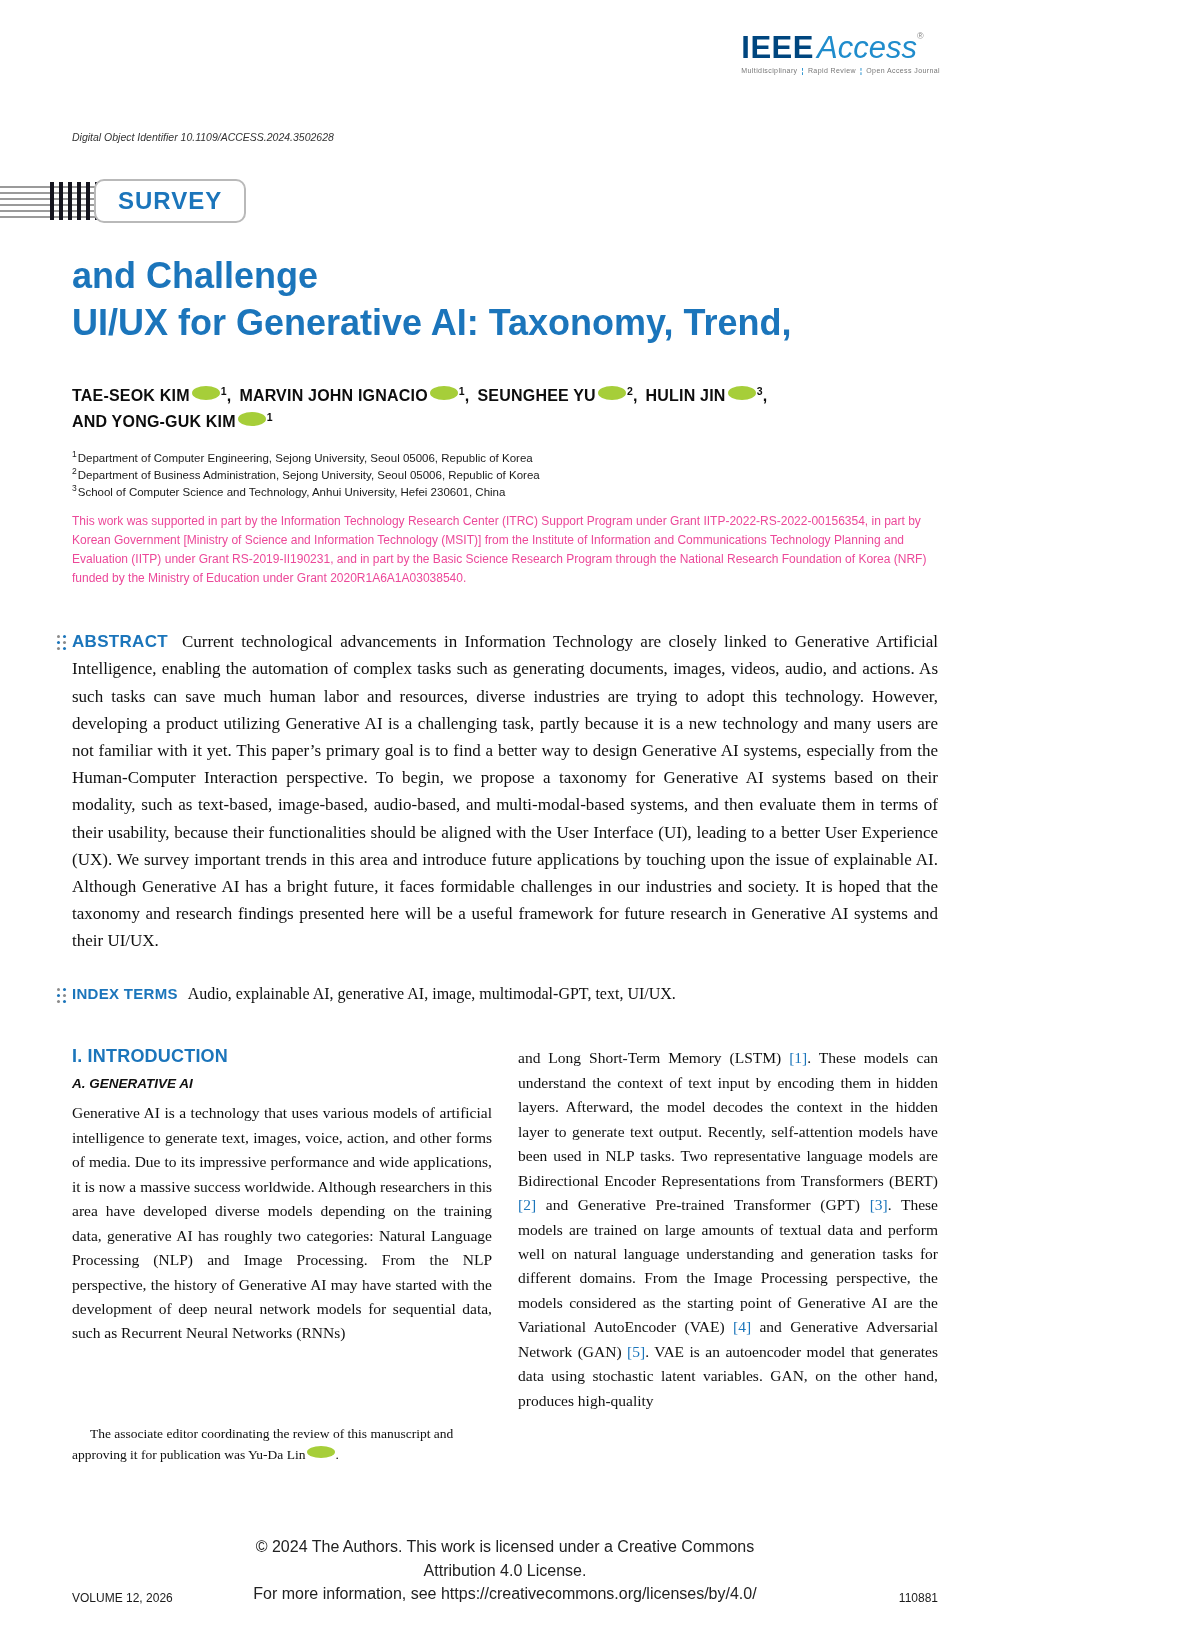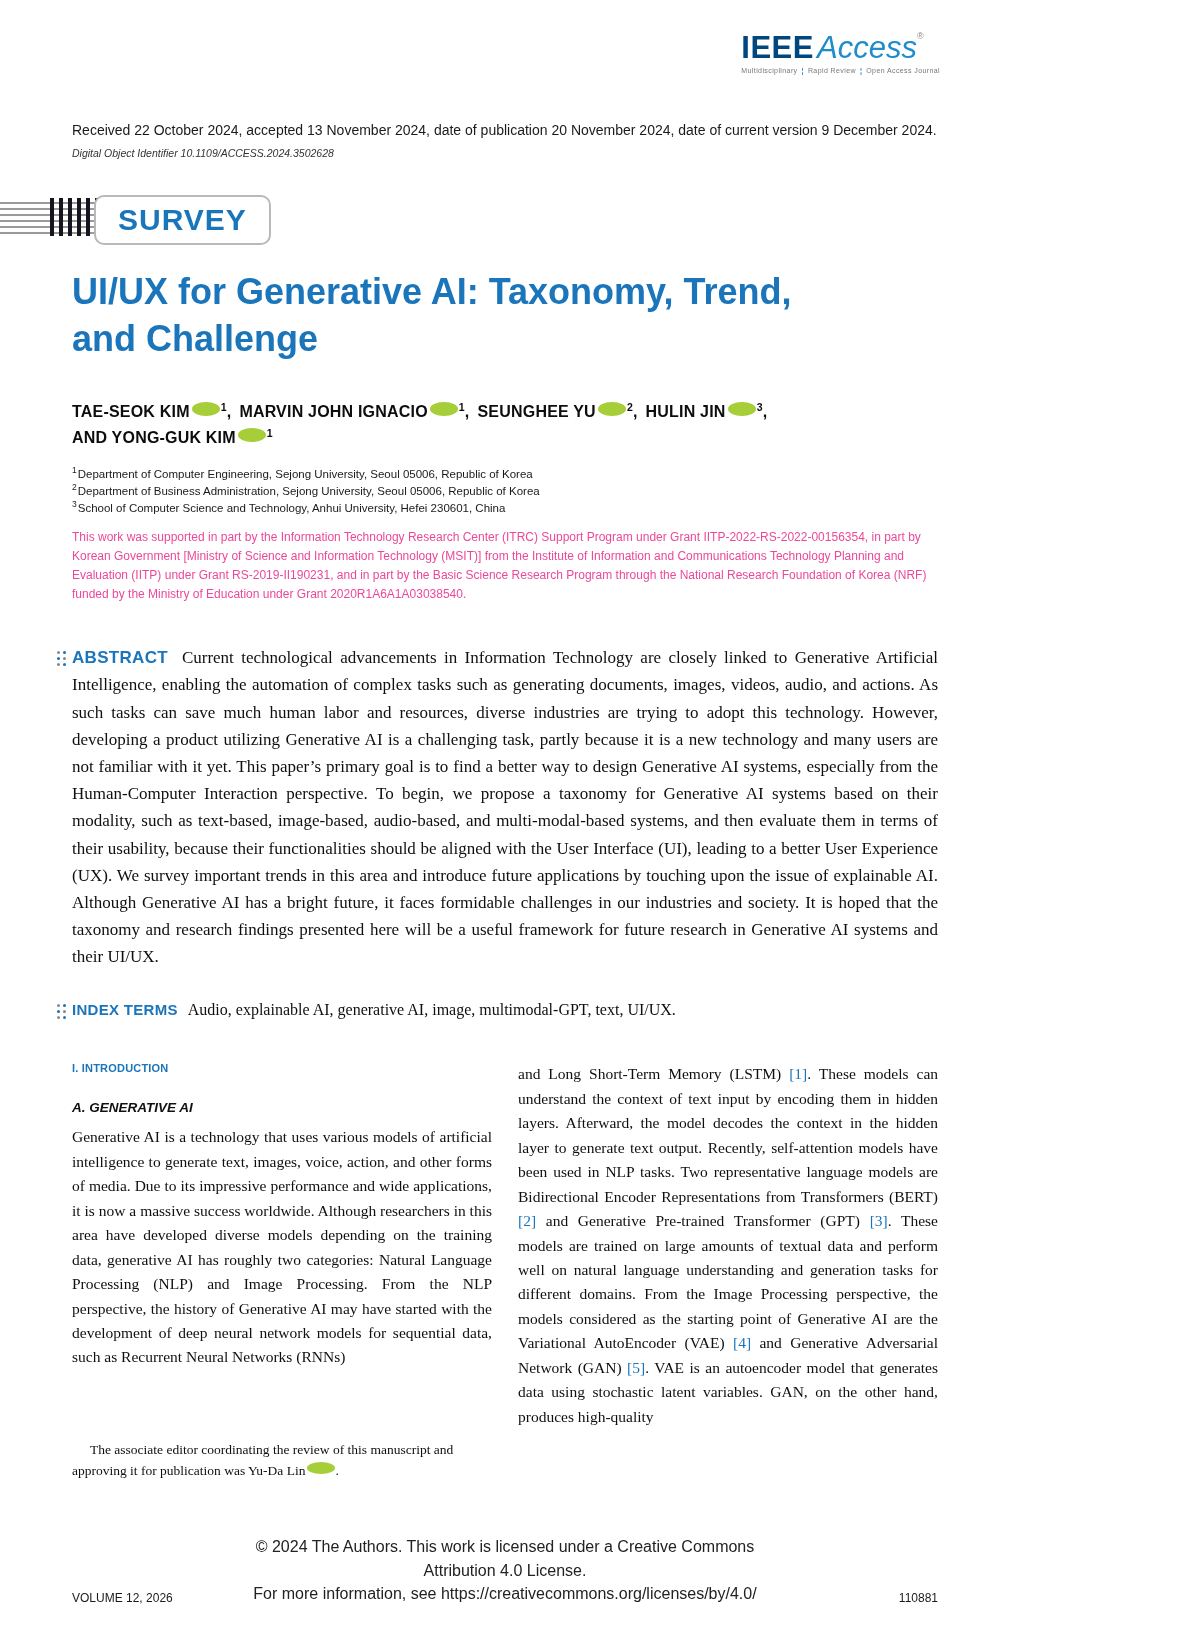--- a/index.html
+++ b/index.html
@@ -23,21 +23,21 @@
   .doi { margin-top: 9px; font-size: 10.5px; font-style: italic; color: #333; }
 
   
   .badge-row { position: relative; margin-top: 36px; height: 46px; }
   .badge-stripes { position: absolute; left: -72px; top: 7px; width: 150px; height: 32px;
     background: repeating-linear-gradient(180deg, #9a9a9a 0 2px, transparent 2px 6px); }
   .badge-bars { position: absolute; left: -22px; top: 3px; width: 58px; height: 38px; z-index: 1;
     background: repeating-linear-gradient(90deg, #15151f 0 4px, transparent 4px 9px); }
   .badge-box { position: absolute; left: 22px; top: 0; z-index: 2; background: #fff;
     border: 2px solid #b9b9b9; border-radius: 10px; padding: 6px 22px;
-    font-size: 30px; font-weight: bold; color: #1b75bb; letter-spacing: 1px; }
+    font-size: 24px; font-weight: bold; color: #1b75bb; letter-spacing: 1px; }
 
   
   .title { margin-top: 28px; font-size: 36px; font-weight: bold; color: #1b75bb; line-height: 1.3; }
   .title-line { display: block; }
 
   .authors { margin-top: 36px; max-width: 760px; font-size: 16px; font-weight: bold; color: #0d0d0d;
     line-height: 1.65; letter-spacing: 0.2px; }
   .author { display: inline-block; white-space: nowrap; margin-right: 8px; }
   .authors sup { font-size: 10.5px; vertical-align: super; margin-left: 1px; }
 
@@ -62,21 +62,21 @@
     font-size: 17px; margin-right: 14px; letter-spacing: 0.3px; }
   .labeled-block.index .block-label { font-size: 15px; margin-right: 10px; }
   .block-text-wrap { font-family: "Liberation Serif", serif; font-size: 17px; line-height: 1.6;
     text-align: justify; color: #0f0f0f; }
   .labeled-block.index .block-text-wrap { font-size: 16px; }
 
   
   .columns { margin-top: 40px; display: flex; gap: 26px; }
   .col { flex: 1; display: flex; flex-direction: column; }
   .col.left { min-height: 420px; }
-  .sec-heading { font-size: 11px; font-weight: bold; color: #1b75bb; letter-spacing: 0.2px; margin-bottom: 26px; }
+  .sec-heading { font-size: 18px; font-weight: bold; color: #1b75bb; letter-spacing: 0.2px; margin-bottom: 9px; }
   .sub-heading { font-size: 13.5px; font-weight: bold; font-style: italic; color: #111; margin-bottom: 10px; }
   .body-par { font-family: "Liberation Serif", serif; font-size: 15.5px; line-height: 1.58;
     text-align: justify; color: #0f0f0f; }
   .cite { color: #1b75bb; }
 
   .editor-note { margin-top: auto; padding-top: 26px; font-family: "Liberation Serif", serif;
     font-size: 13.5px; line-height: 1.55; color: #0f0f0f; text-indent: 18px; }
 
   
   .footer { position: absolute; left: 72px; right: 72px; bottom: 26px; display: flex;
@@ -98,34 +98,33 @@
       <span>Multidisciplinary</span>
       <span class="pipe">¦</span>
       <span>Rapid Review</span>
       <span class="pipe">¦</span>
       <span>Open Access Journal</span>
     </div>
   </div>
 
   <div class="content">
 
-    <p class="received">Received 22 October 2024, accepted 13 November 2024, date of publication 20 November 2024, date of current version 9 December 2024.</p>
     <p class="doi">Digital Object Identifier 10.1109/ACCESS.2024.3502628</p>
 
     <div class="badge-row">
       <div class="badge-stripes"></div>
       <div class="badge-bars"></div>
       <div class="badge-box">
         <span>SURVEY</span>
       </div>
     </div>
 
     <h1 class="title">
+      <span class="title-line">and Challenge</span>
       <span class="title-line">UI/UX for Generative AI: Taxonomy, Trend,</span>
-      <span class="title-line">and Challenge</span>
     </h1>
 
     <p class="authors">
       <span class="author"><span>TAE-SEOK KIM</span><span class="orcid">iD</span><sup>1</sup><span>,</span></span><span class="author"><span>MARVIN JOHN IGNACIO</span><span class="orcid">iD</span><sup>1</sup><span>,</span></span><span class="author"><span>SEUNGHEE YU</span><span class="orcid">iD</span><sup>2</sup><span>,</span></span><span class="author"><span>HULIN JIN</span><span class="orcid">iD</span><sup>3</sup><span>,</span></span><span class="author"><span>AND YONG-GUK KIM</span><span class="orcid">iD</span><sup>1</sup></span>
     </p>
 
     <div class="affils">
       <p class="affil"><sup>1</sup><span>Department of Computer Engineering, Sejong University, Seoul 05006, Republic of Korea</span></p>
       <p class="affil"><sup>2</sup><span>Department of Business Administration, Sejong University, Seoul 05006, Republic of Korea</span></p>
       <p class="affil"><sup>3</sup><span>School of Computer Science and Technology, Anhui University, Hefei 230601, China</span></p>

